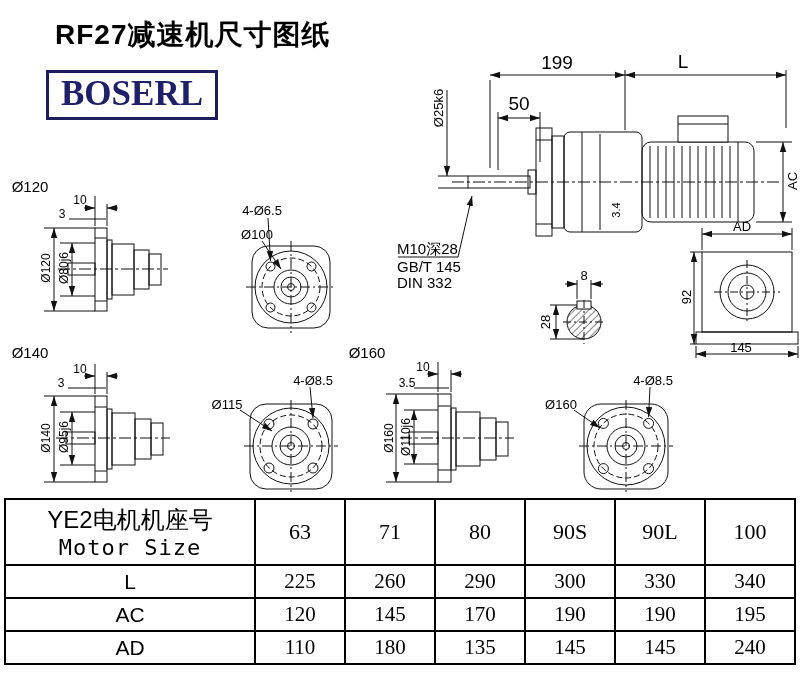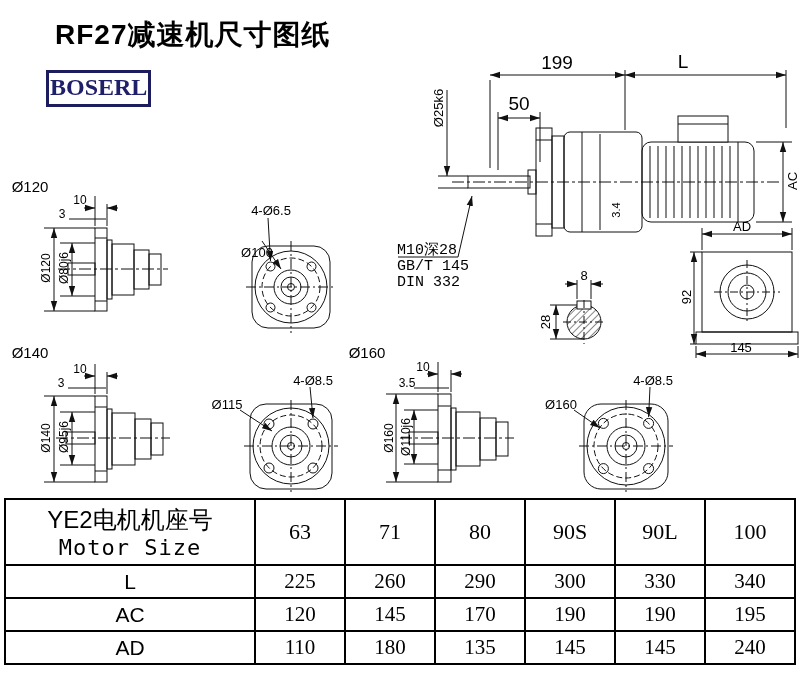--- a/index.html
+++ b/index.html
@@ -7,34 +7,34 @@
   #page {
     position:relative; width:800px; height:673px; background:#fff;
     font-family:"Liberation Sans", sans-serif; color:#000; overflow:hidden;
   }
   .title {
     position:absolute; left:55px; top:16px; font-size:28px; font-weight:bold;
     letter-spacing:1px; white-space:nowrap;
   }
   .logo {
     position:absolute; left:46px; top:70px; border:3px solid #1c1c5e;
-    padding:1px 1px 3px; font-family:"Liberation Serif", serif;
-    font-size:24px; font-weight:bold; color:#20206a; background:#fff;
+    padding:1px 12px 3px; font-family:"Liberation Serif", serif;
+    font-size:35px; font-weight:bold; color:#20206a; background:#fff;
   }
   svg.canvas { position:absolute; left:0; top:0; }
   .dim, .lbl, .note {
     position:absolute; transform:translate(-50%,-50%);
     font-size:13px; white-space:nowrap; background:transparent;
   }
   .dim-v {
     position:absolute; transform:translate(-50%,-50%) rotate(-90deg);
     font-size:12px; white-space:nowrap;
   }
   .lbl { font-size:15px; }
-  .note { transform:none; font-size:15px;font-family:Liberation Mono, monospace; }
+  .note { transform:none; font-size:15px; }
   .f11 { font-size:11px; } .f12 { font-size:12px; } .f13 { font-size:13px; } .f15 { font-size:19px; }
   table.spec {
     position:absolute; left:4px; top:498px; width:792px;
     border-collapse:collapse; table-layout:fixed; text-align:center;
     font-family:"Liberation Serif", serif;
   }
   table.spec td { border:2px solid #000; padding:0; vertical-align:middle; }
   tr.hdr td { height:66px; font-size:22px; }
   tr.data td { height:33px; font-size:21px; }
   .cn { font-size:24px; font-family:"Liberation Sans", sans-serif; line-height:1.25; }
@@ -274,22 +274,22 @@
   <span class="dim f13" style="left:742px; top:226px">AD</span>
   <span class="dim-v f13" style="left:686px; top:297px">92</span>
   <span class="dim f13" style="left:741px; top:347px">145</span>
 
   <span class="lbl" style="left:30px; top:186px">Ø120</span>
   <span class="dim f12" style="left:80px; top:200px">10</span>
   <span class="dim f12" style="left:62px; top:214px">3</span>
   <span class="dim-v f12" style="left:46px; top:268px">Ø120</span>
   <span class="dim-v f12" style="left:64px; top:268px">Ø80j6</span>
 
-  <span class="dim f13" style="left:271px; top:210px">4-Ø6.5</span>
-  <span class="dim f13" style="left:257px; top:252px">Ø100</span>
+  <span class="dim f13" style="left:262px; top:210px">4-Ø6.5</span>
+  <span class="dim f13" style="left:257px; top:234px">Ø100</span>
 
   <span class="lbl" style="left:30px; top:352px">Ø140</span>
   <span class="dim f12" style="left:80px; top:369px">10</span>
   <span class="dim f12" style="left:61px; top:383px">3</span>
   <span class="dim-v f12" style="left:46px; top:438px">Ø140</span>
   <span class="dim-v f12" style="left:64px; top:437px">Ø95j6</span>
 
   <span class="dim f13" style="left:227px; top:404px">Ø115</span>
   <span class="dim f13" style="left:313px; top:380px">4-Ø8.5</span>
 

